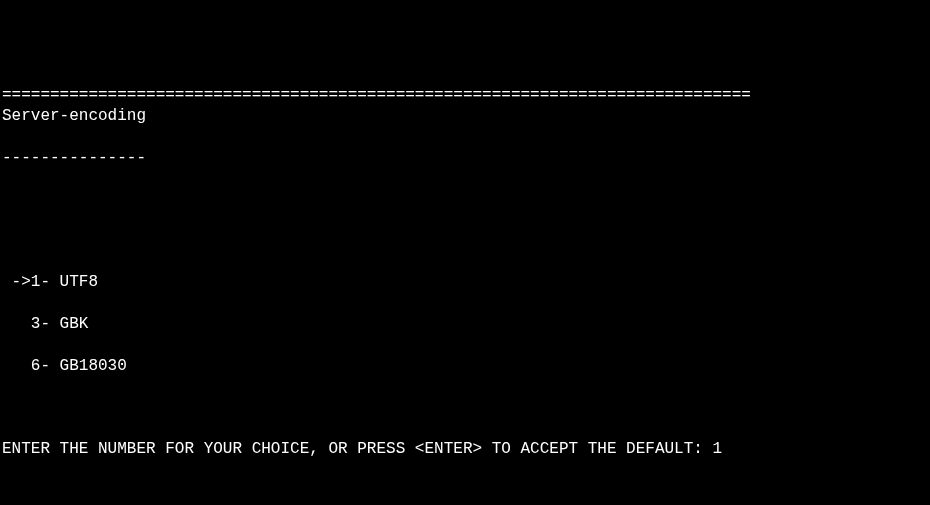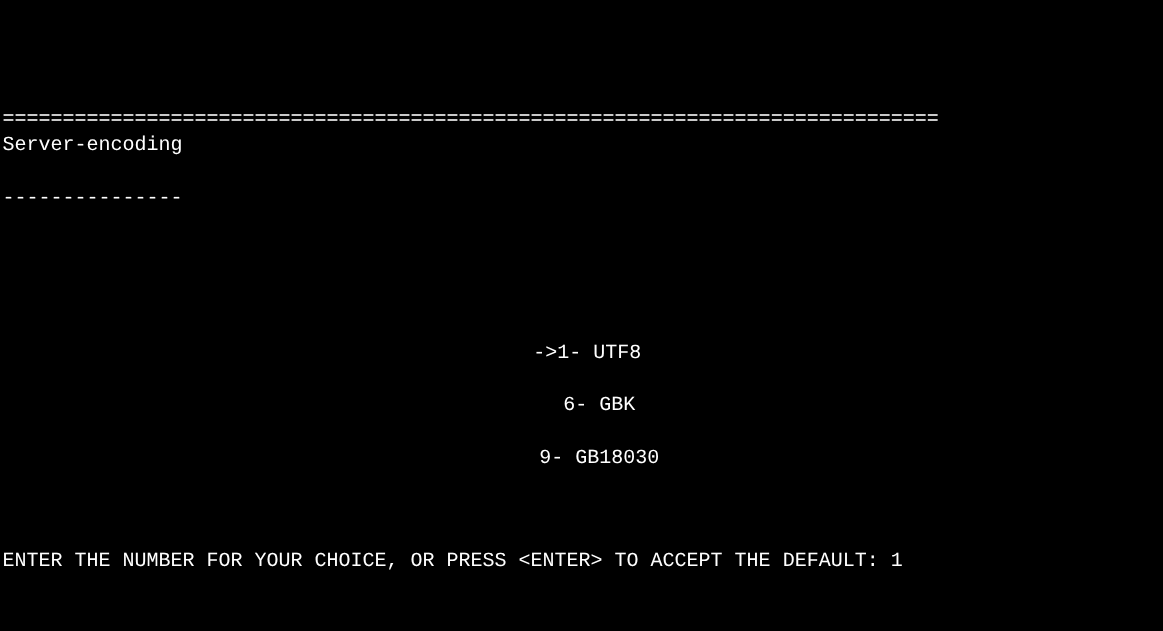--- a/index.html
+++ b/index.html
@@ -24,43 +24,42 @@
     }
     .section-title {
       display: block;
       font-family: Liberation Mono, monospace;
     }
     .underline {
       display: block;
     }
     .option-line {
       display: block;
-      text-align: center;
     }
     .prompt-line {
       display: block;
     }
     .blank {
       display: block;
       height: 1.3em;
     }
   </style>
 </head>
 <body>
 
 
 
 <span class="rule">==============================================================================</span>
 <span class="section-title">Server-encoding</span>
 <span class="underline">---------------</span>
 <span class="blank"></span>
 <span class="blank"></span>
 <span class="option-line"> -&gt;1- UTF8</span>
-<span class="option-line">   6- GBK</span>
-<span class="option-line">   9- GB18030</span>
+<span class="option-line">   3- GBK</span>
+<span class="option-line">   6- GB18030</span>
 <span class="blank"></span>
 <span class="prompt-line">ENTER THE NUMBER FOR YOUR CHOICE, OR PRESS &lt;ENTER&gt; TO ACCEPT THE DEFAULT: 1</span>
 <span class="blank"></span>
 
 
 
 
 
 
 

